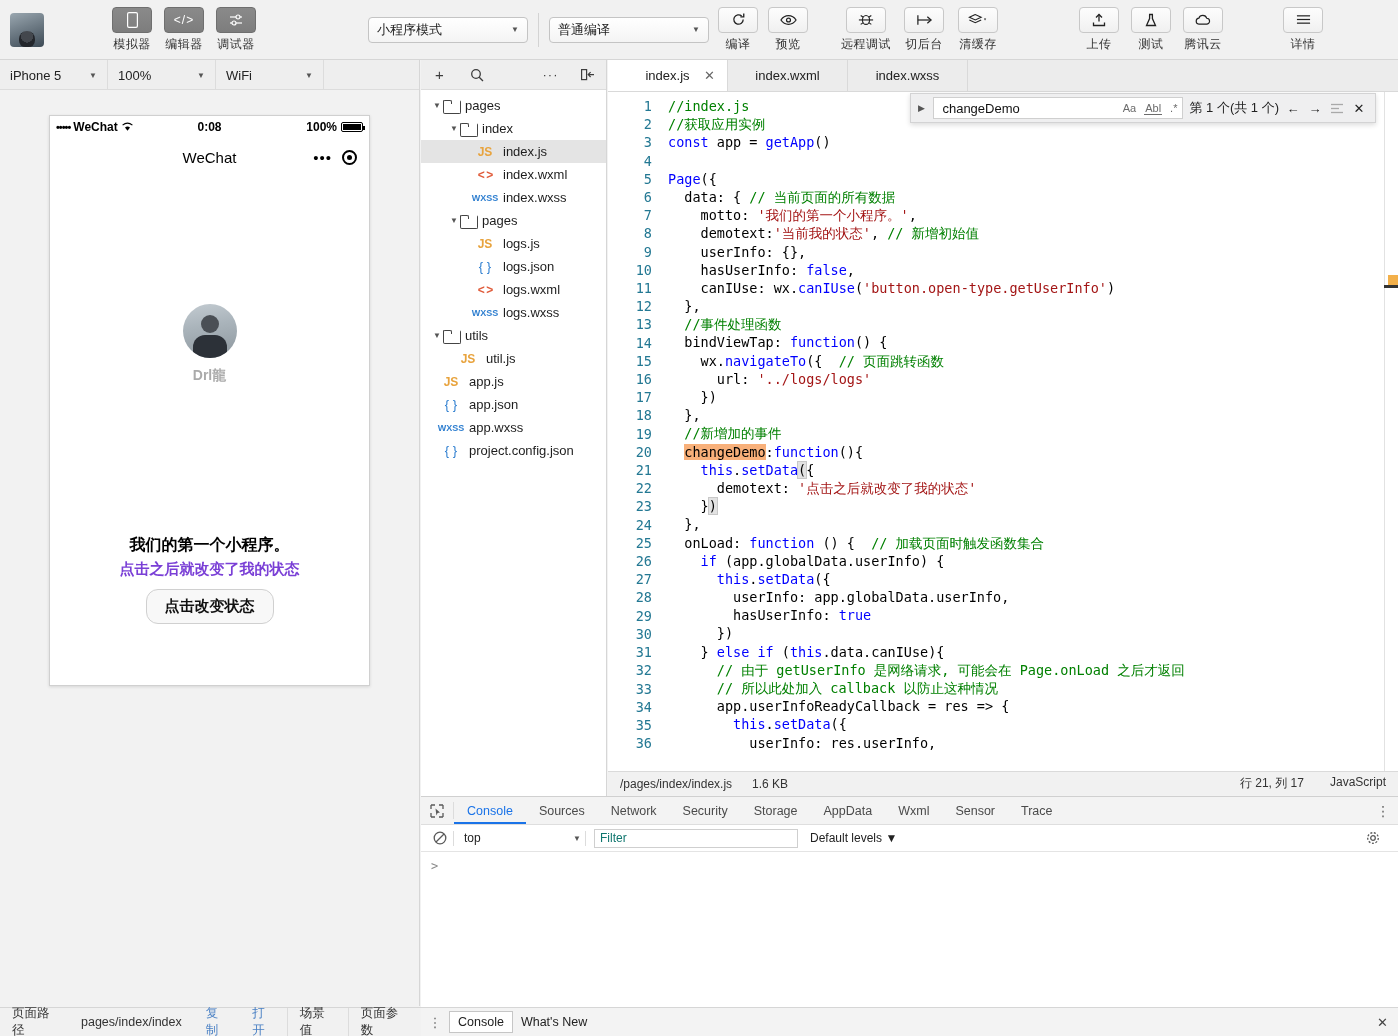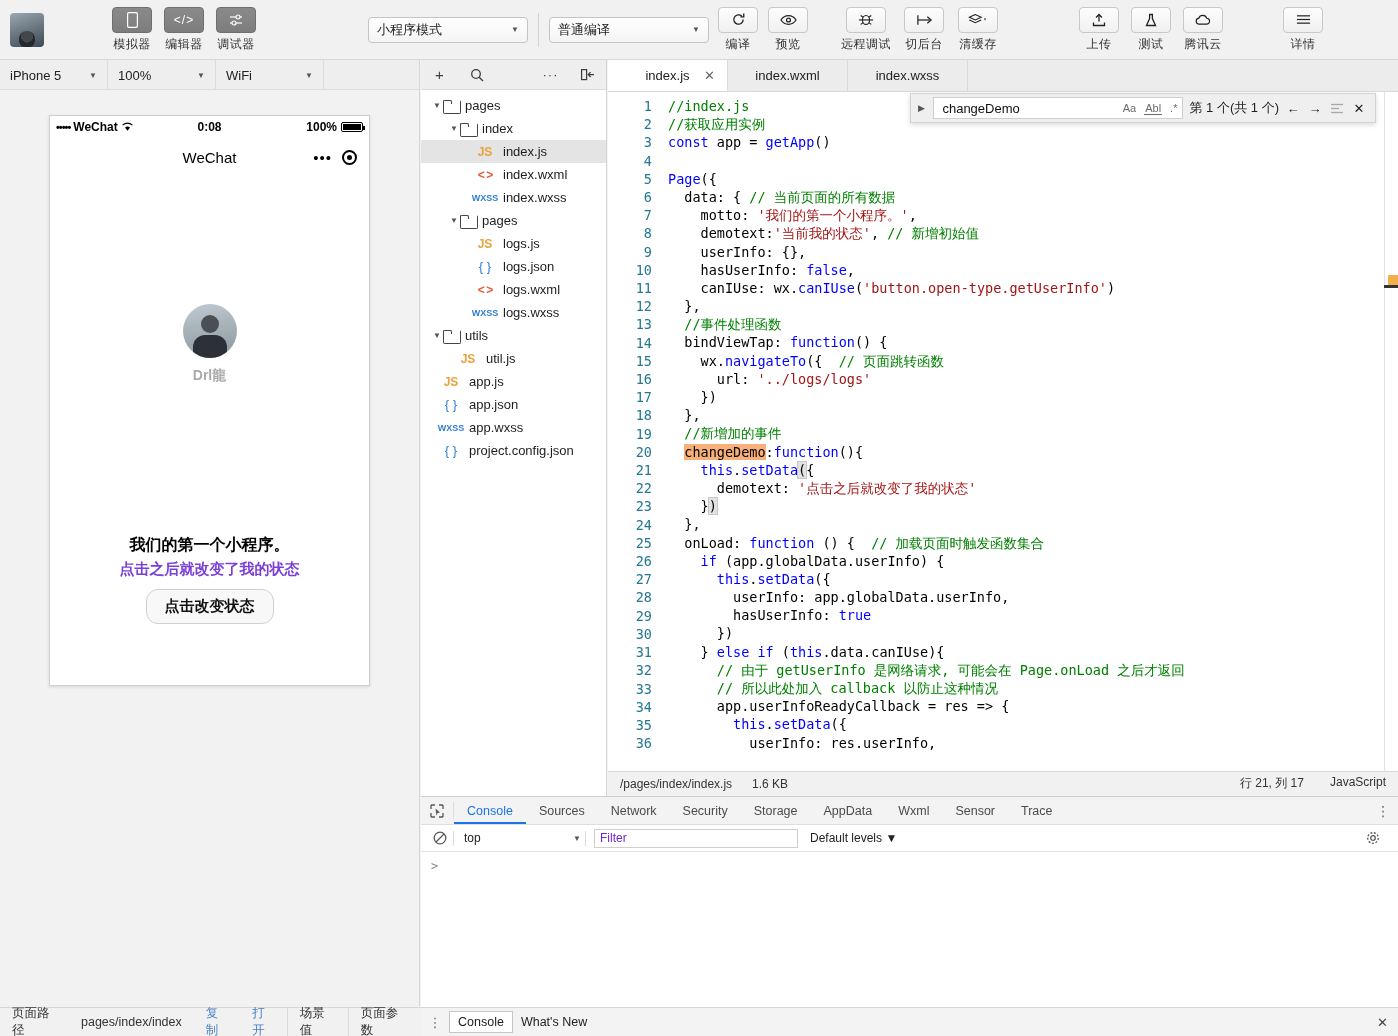--- a/index.html
+++ b/index.html
@@ -291,21 +291,21 @@
     background: #fff; border-bottom: 1px solid #e4e4e4; padding: 0 6px;
   }
   .dt-clear { width: 26px; display:flex; align-items:center; justify-content:center; color:#5a5a5a; font-size:14px;}
   .ctx-select {
     width: 125px; height: 19px; display:flex; align-items:center;
     font-size: 12px; color:#222; padding: 0 4px; margin-left: 6px;
   }
   .ctx-select .caret { margin-left:auto; font-size: 8px; color:#555; }
   .filter-input {
     width: 204px; height: 19px; border: 1px solid #cfcfcf; background:#fff;
-    font-size: 12px; color: #6d28d9; display:flex; align-items:center; padding: 0 5px;
+    font-size: 12px; color: #0f766e; display:flex; align-items:center; padding: 0 5px;
     margin-left: 8px;
   }
   .levels { font-size: 12px; color:#222; margin-left: 12px; }
   .dt-gear { margin-left:auto; width:26px; text-align:center; color:#5a5a5a; font-size:14px;}
   .console-body { position:absolute; left:0; right:0; top: 56px; bottom: 0; background:#fff; }
   .prompt { padding: 6px 10px; color: #8a8a8a; font-size: 12px; font-family:"DejaVu Sans Mono", monospace; }
 
   
   .bottom-left {
     position:absolute; left:0; bottom:0; width: 421px; height: 29px;

